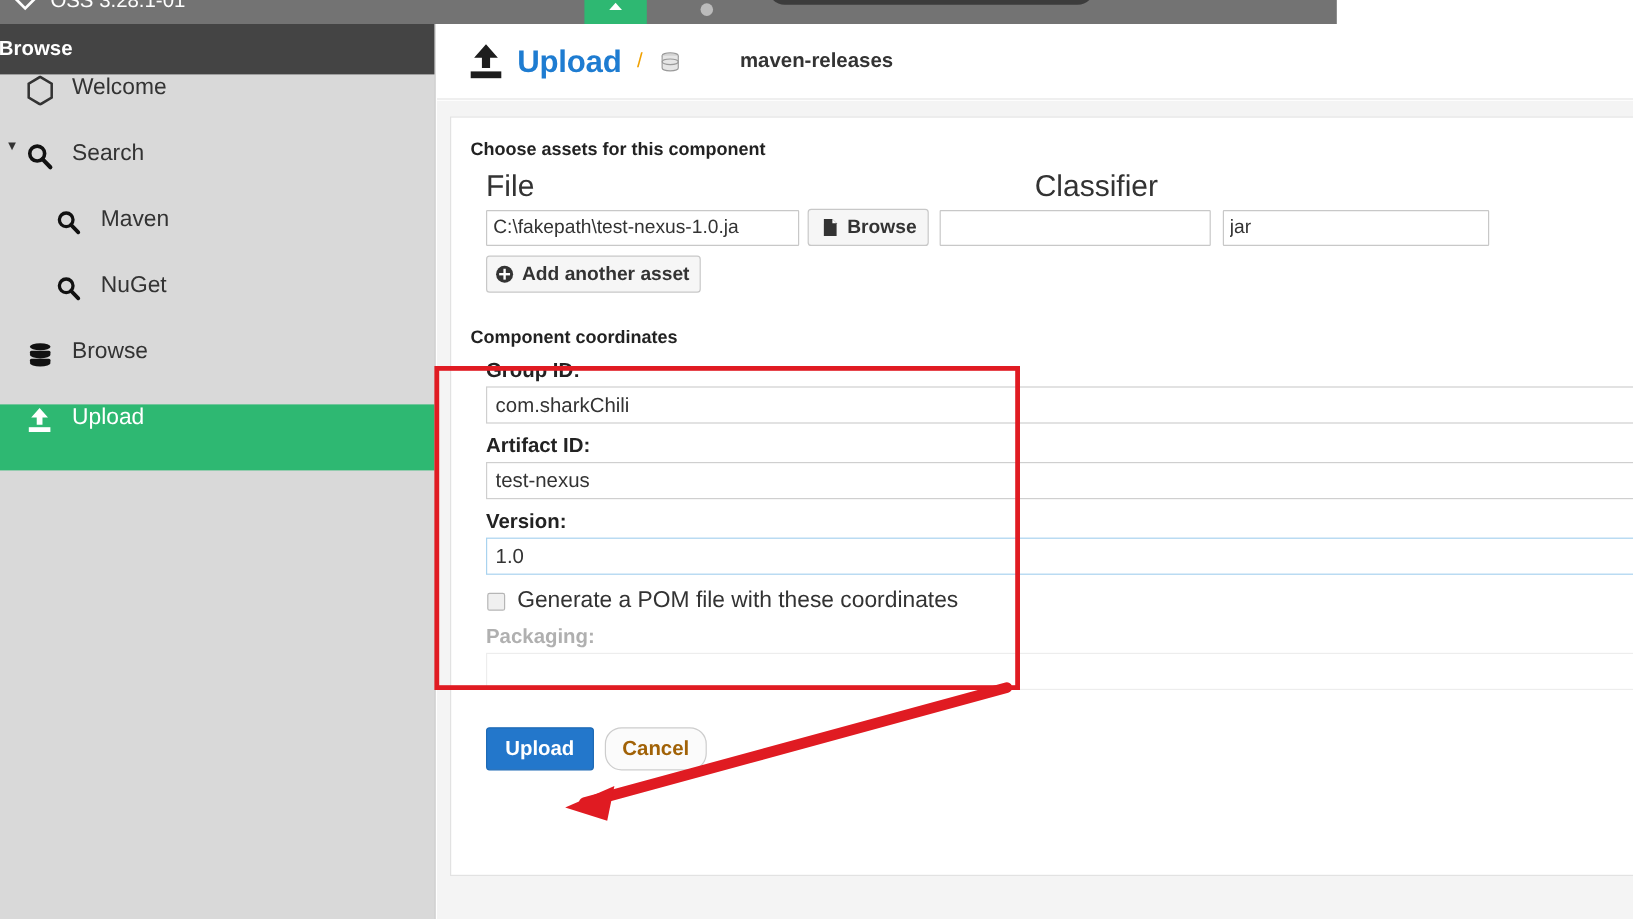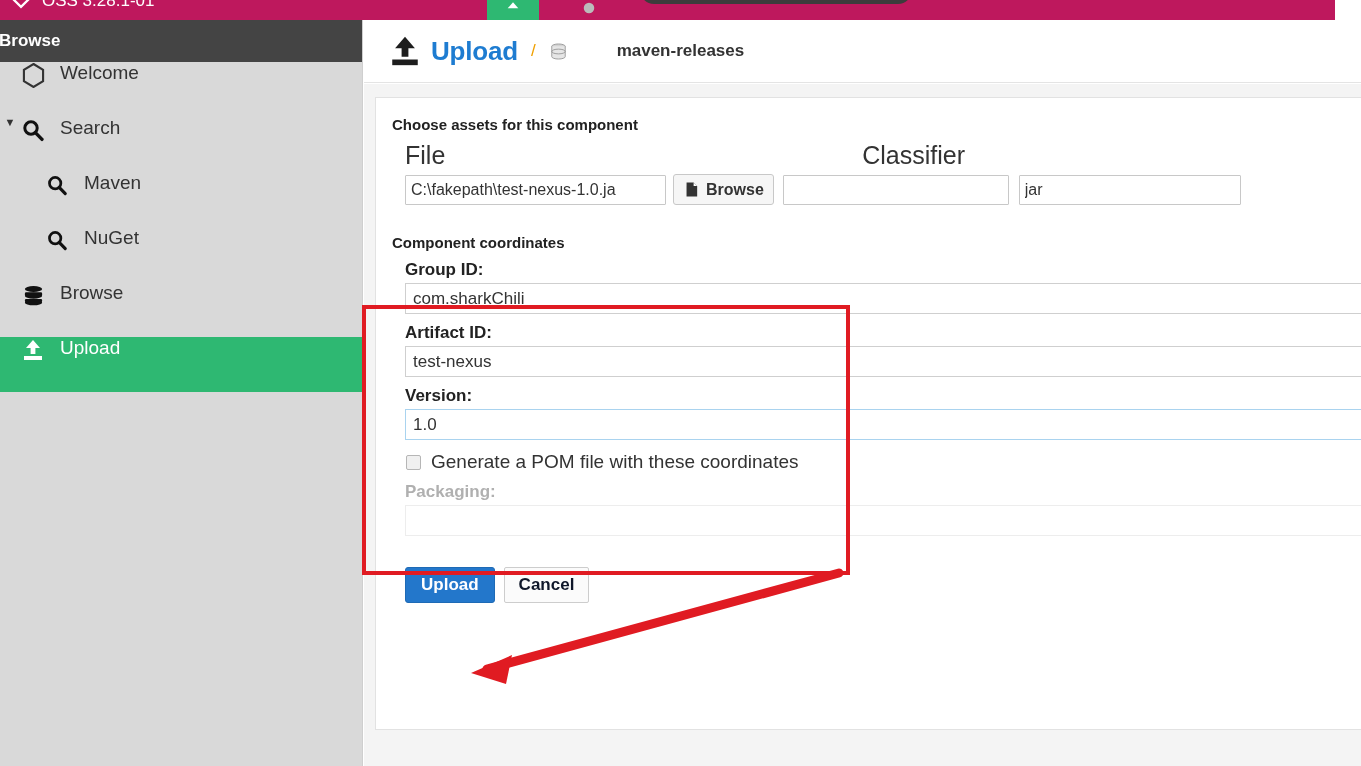--- a/index.html
+++ b/index.html
@@ -8,22 +8,22 @@
     width: 1361px; height: 766px;
     overflow: hidden;
     background: #ffffff;
     font-family: "Liberation Sans", sans-serif;
     -webkit-font-smoothing: antialiased;
   }
   #app { position: relative; width: 1361px; height: 766px; }
 
   
   .topbar {
-    position: absolute; left: 0; top: 0; width: 1335px; height: 20px;
-    background: #be185d;
+    position: absolute; left: 0; top: 0; width: 1114px; height: 20px;
+    background: #737373;
     overflow: hidden;
   }
   .topbar-logo {
     position: absolute; left: 8px; top: -12px;
     display: flex; align-items: center; gap: 8px;
   }
   .logo-mark { width: 26px; height: 26px; display: block; }
   .logo-text {
     color: #ffffff; font-size: 17px; font-weight: 400; white-space: nowrap;
     line-height: 26px;
@@ -156,22 +156,22 @@
   }
   .cbox-label { font-size: 19px; color: #333333; }
 
   .action-row { display: flex; gap: 9px; padding-left: 13px; margin-top: 31px; }
   .btn-primary {
     background: #2377cb; color: #ffffff; border: 1px solid #1e6ab5;
     font-size: 17px; font-weight: bold; padding: 7px 15px; border-radius: 3px;
     cursor: pointer; font-family: "Liberation Sans", sans-serif;
   }
   .btn-secondary {
-    background: #fbfbfb; color: #0f172a; border: 1px solid #cdcdcd;
-    font-size: 17px; font-weight: bold; padding: 7px 14px; border-radius: 2px;
+    background: #fbfbfb; color: #a16207; border: 1px solid #cdcdcd;
+    font-size: 17px; font-weight: bold; padding: 7px 14px; border-radius: 14px;
     cursor: pointer; font-family: "Liberation Sans", sans-serif;
   }
 
   
   .annot {
     position: absolute; left: 0; top: 0; width: 1361px; height: 766px;
     pointer-events: none;
   }
 </style>
 </head>
@@ -303,20 +303,28 @@
               <svg class="btn-icon" viewBox="0 0 24 24">
                 <path d="M5 2 h10 l5 5 v15 H5 Z" fill="#333333"></path>
                 <path d="M15 2 v5 h5 Z" fill="#ffffff"></path>
               </svg>
               <span>Browse</span>
             </button>
             <input class="txt classifier" type="text" value="" style="">
             <input class="txt extension" type="text" value="jar" style="">
           </div>
 
+          <button class="btn-gray add">
+            <svg class="btn-icon" viewBox="0 0 24 24">
+              <circle cx="12" cy="12" r="10" fill="#333333"></circle>
+              <rect x="10.6" y="5.6" width="2.8" height="12.8" fill="#ffffff"></rect>
+              <rect x="5.6" y="10.6" width="12.8" height="2.8" fill="#ffffff"></rect>
+            </svg>
+            <span>Add another asset</span>
+          </button>
         </div>
 
         <div class="section-title second">Component coordinates</div>
 
         <div class="coord-block">
           <label class="coord-label">Group ID:</label>
           <input class="coord-input" type="text" value="com.sharkChili" style="">
 
           <label class="coord-label">Artifact ID:</label>
           <input class="coord-input" type="text" value="test-nexus" style="">

